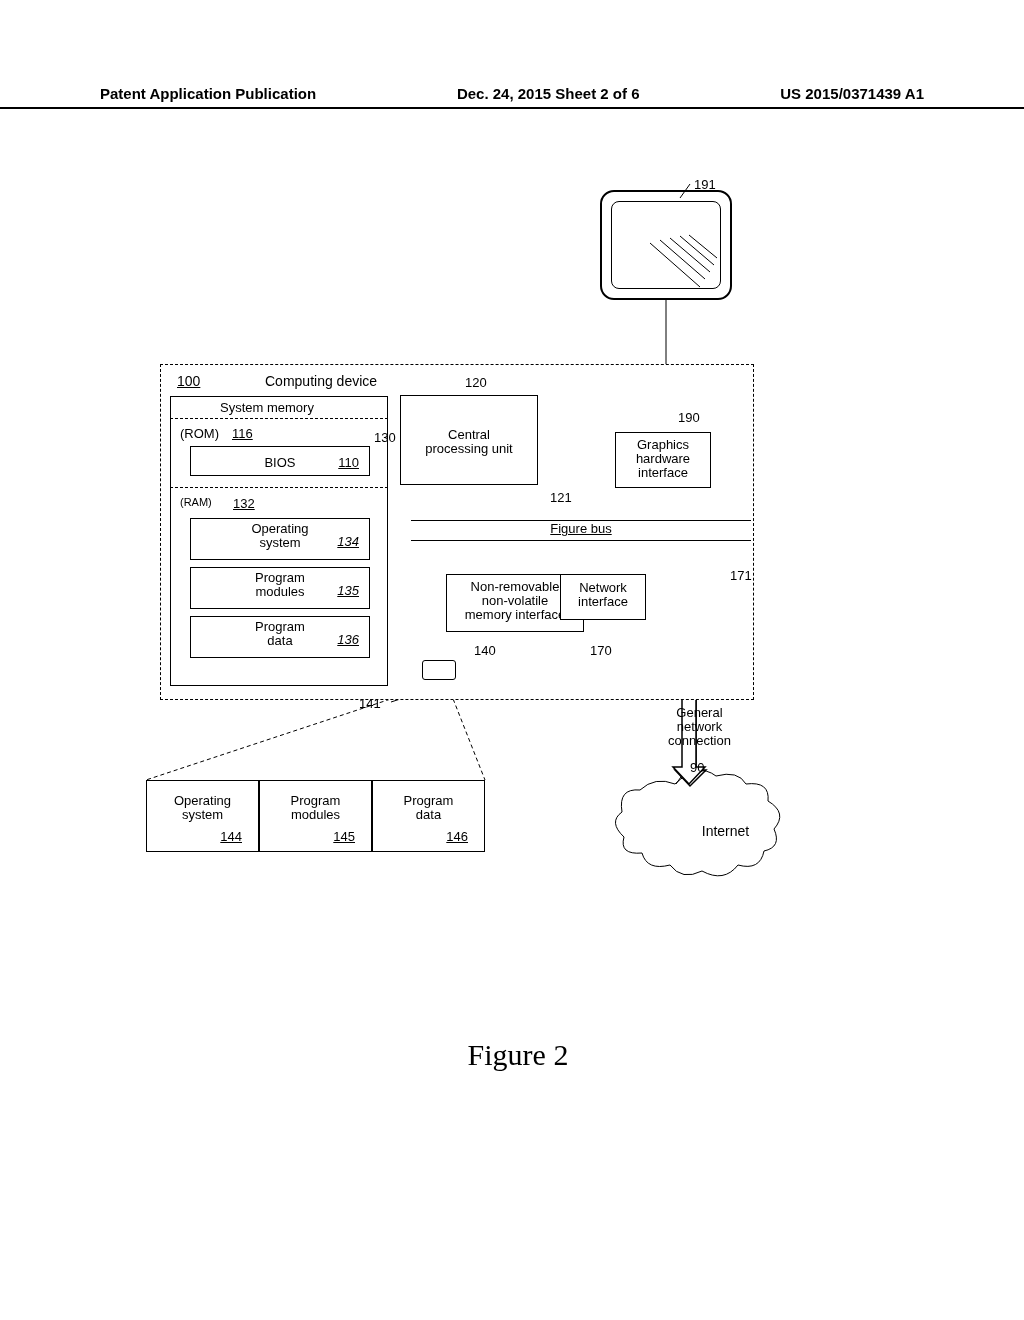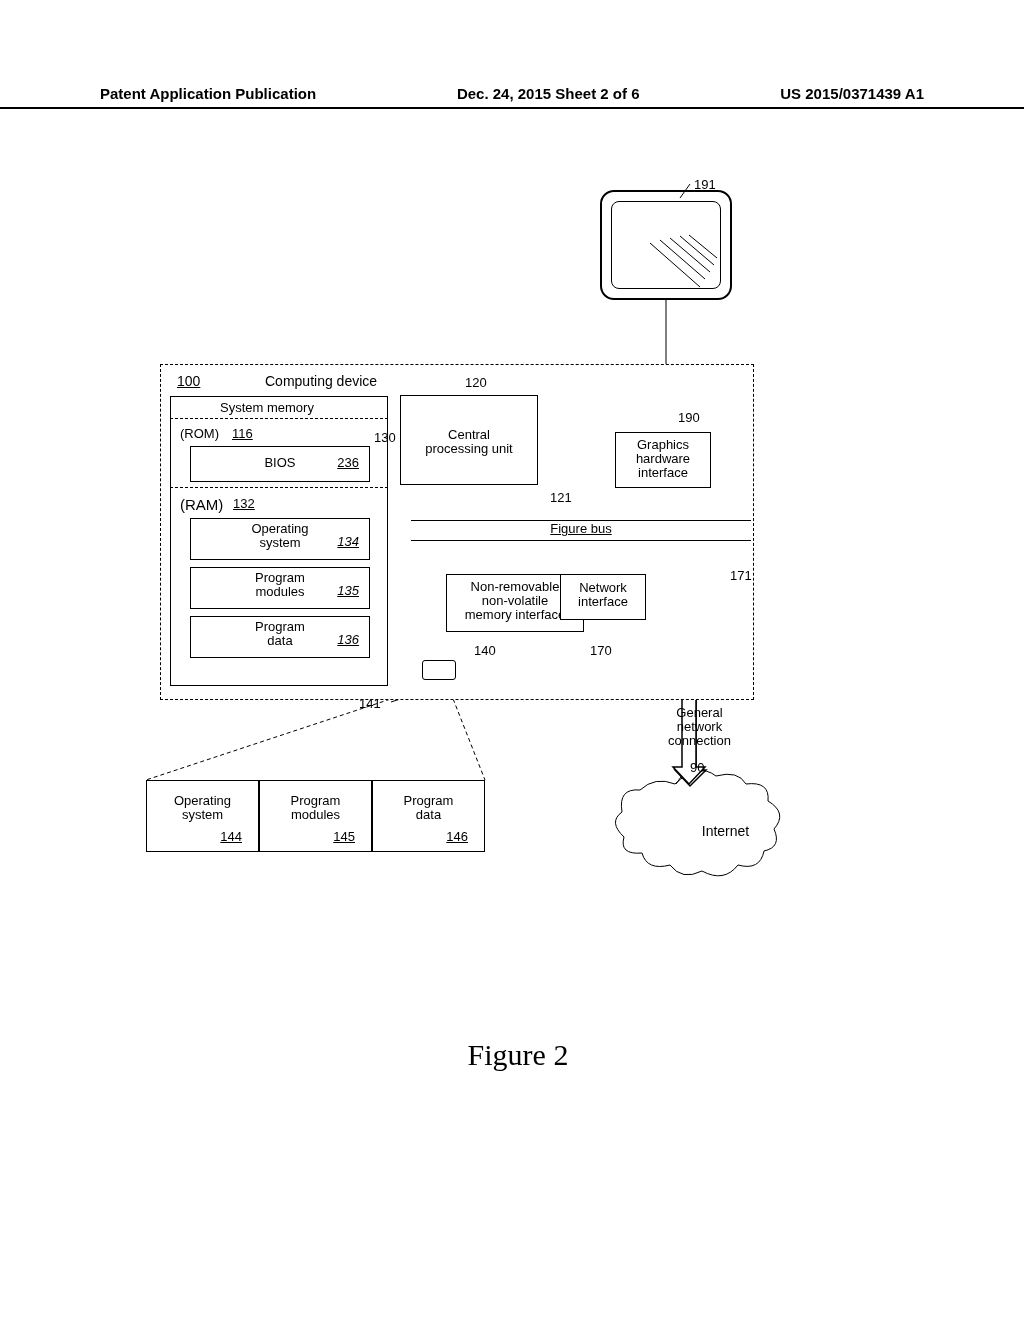--- a/index.html
+++ b/index.html
@@ -93,33 +93,33 @@
       position: absolute;
       left: 102px;
       top: 256px;
       font-size: 13px;
       text-decoration: underline;
     }
     .bios-box {
       left: 60px;
       top: 276px;
       width: 180px;
-      height: 36px;
+      height: 30px;
       line-height: 32px;
     }
     .bios-num {
       position: absolute;
       right: 10px;
       text-decoration: underline;
     }
     .ram-label {
       position: absolute;
       left: 50px;
       top: 326px;
-      font-size: 15px;
+      font-size: 11px;
     }
     .ram-132 {
       position: absolute;
       left: 103px;
       top: 326px;
       font-size: 13px;
       text-decoration: underline;
     }
     .os-box {
       left: 60px;
@@ -444,21 +444,21 @@
 
   <div class="box system-memory"></div>
   <span class="sm-title">System memory</span>
 
   <span class="rom-label">(ROM)</span>
   <span class="rom-131">116</span>
   <div class="rom-box" style="border:none;border-top:1px dashed black;border-bottom:1px dashed black;position:absolute;"></div>
 
   <div class="box bios-box">
     <span>BIOS</span>
-    <span class="bios-num">236</span>
+    <span class="bios-num">110</span>
   </div>
 
   <span class="ram-label">(RAM)</span>
   <span class="ram-132">132</span>
 
   <div class="box os-box">
     <span style="white-space:pre-line;">Operating
 system</span>
     <span class="num-right">134</span>
   </div>

